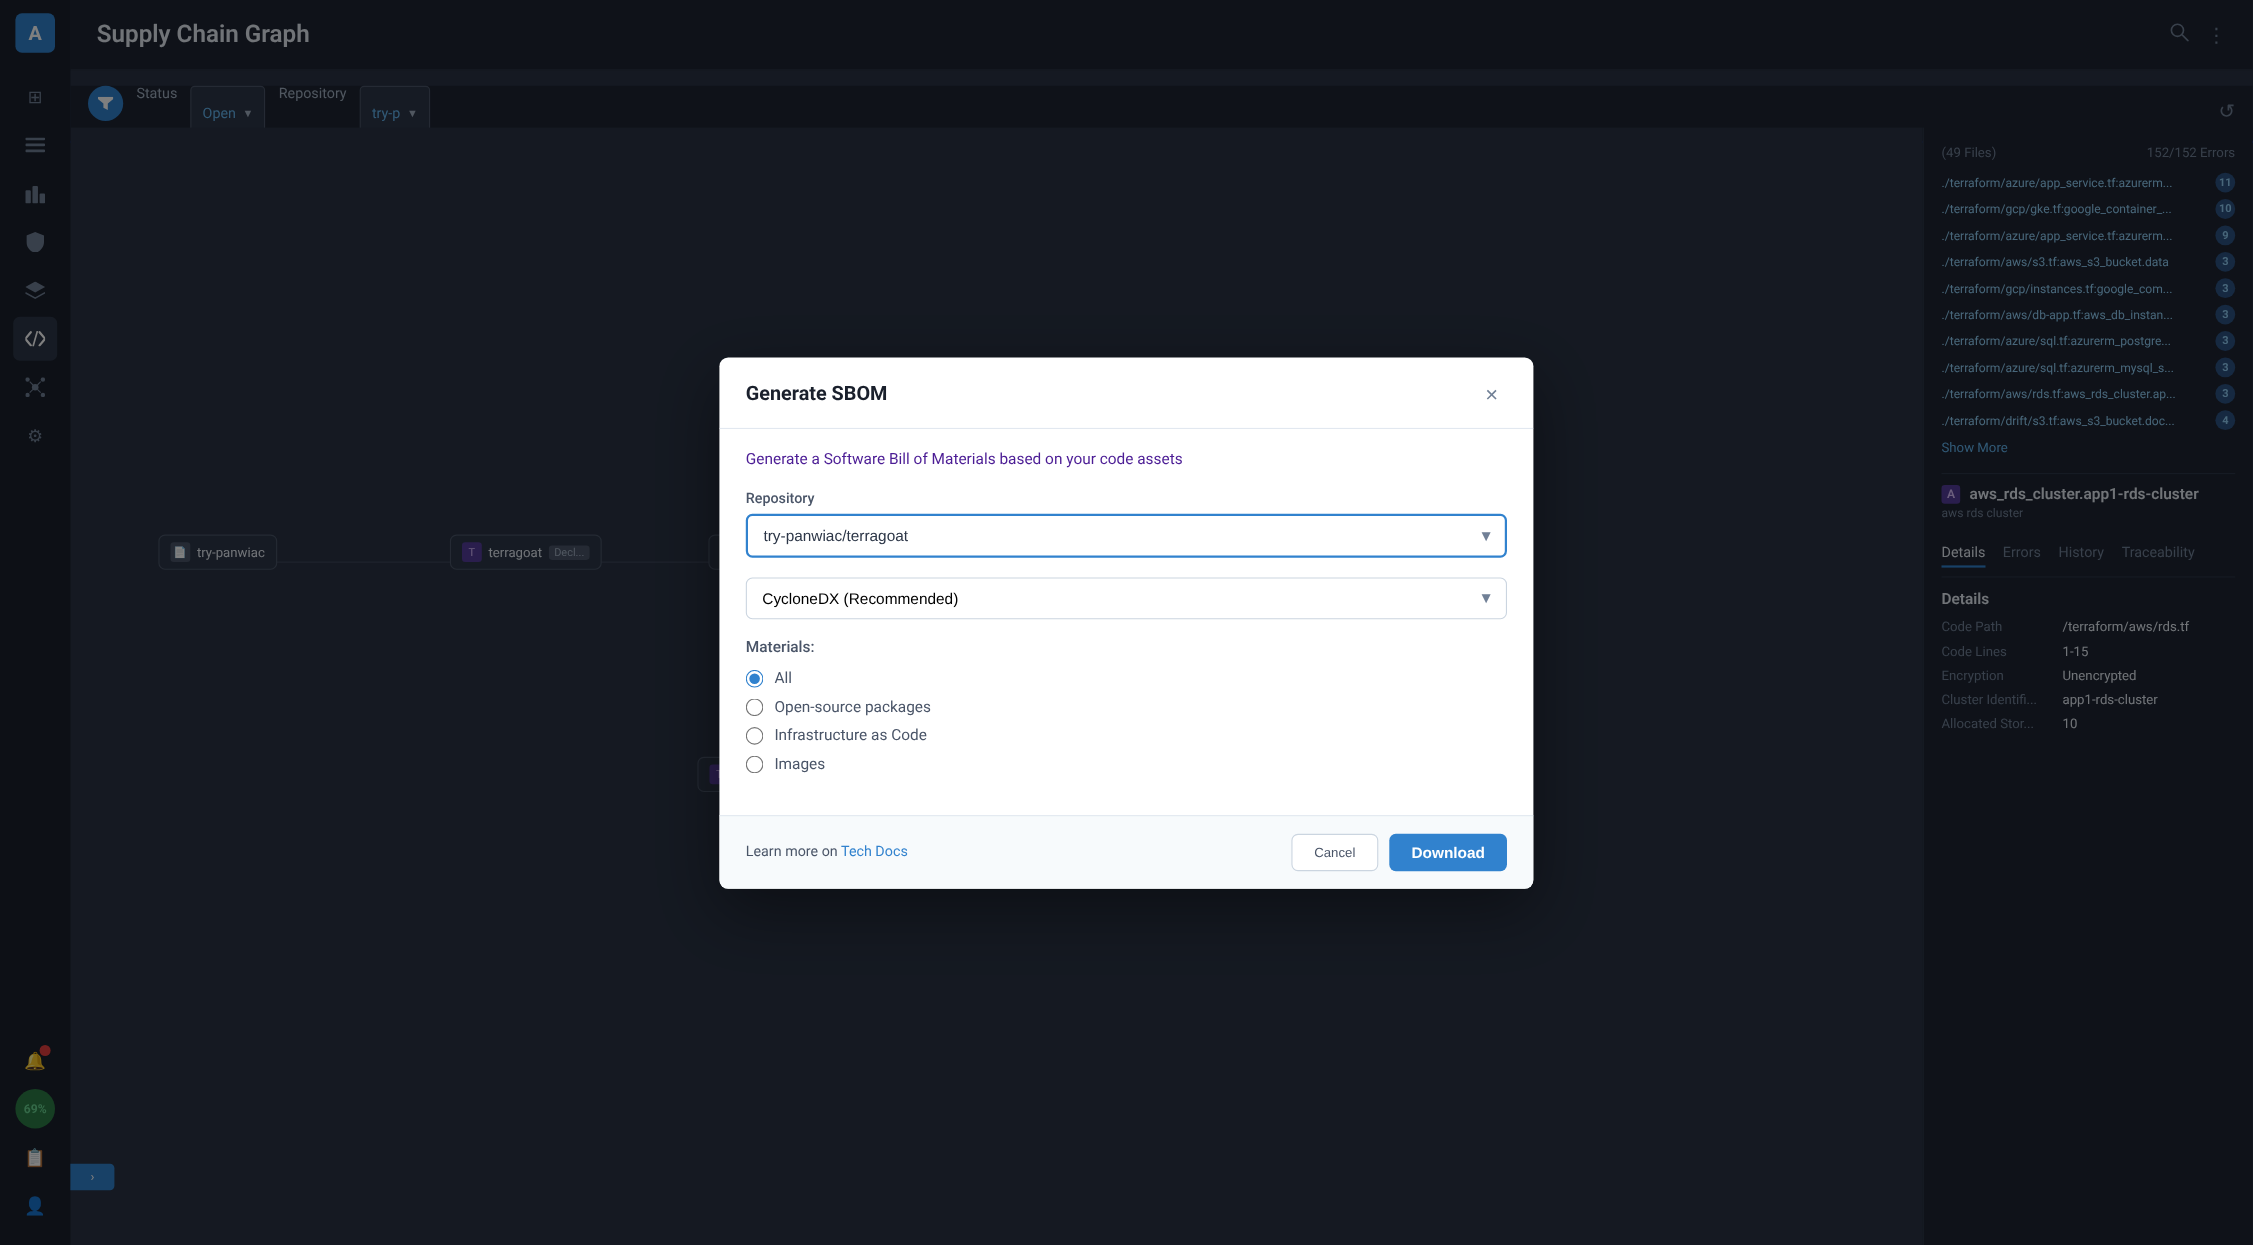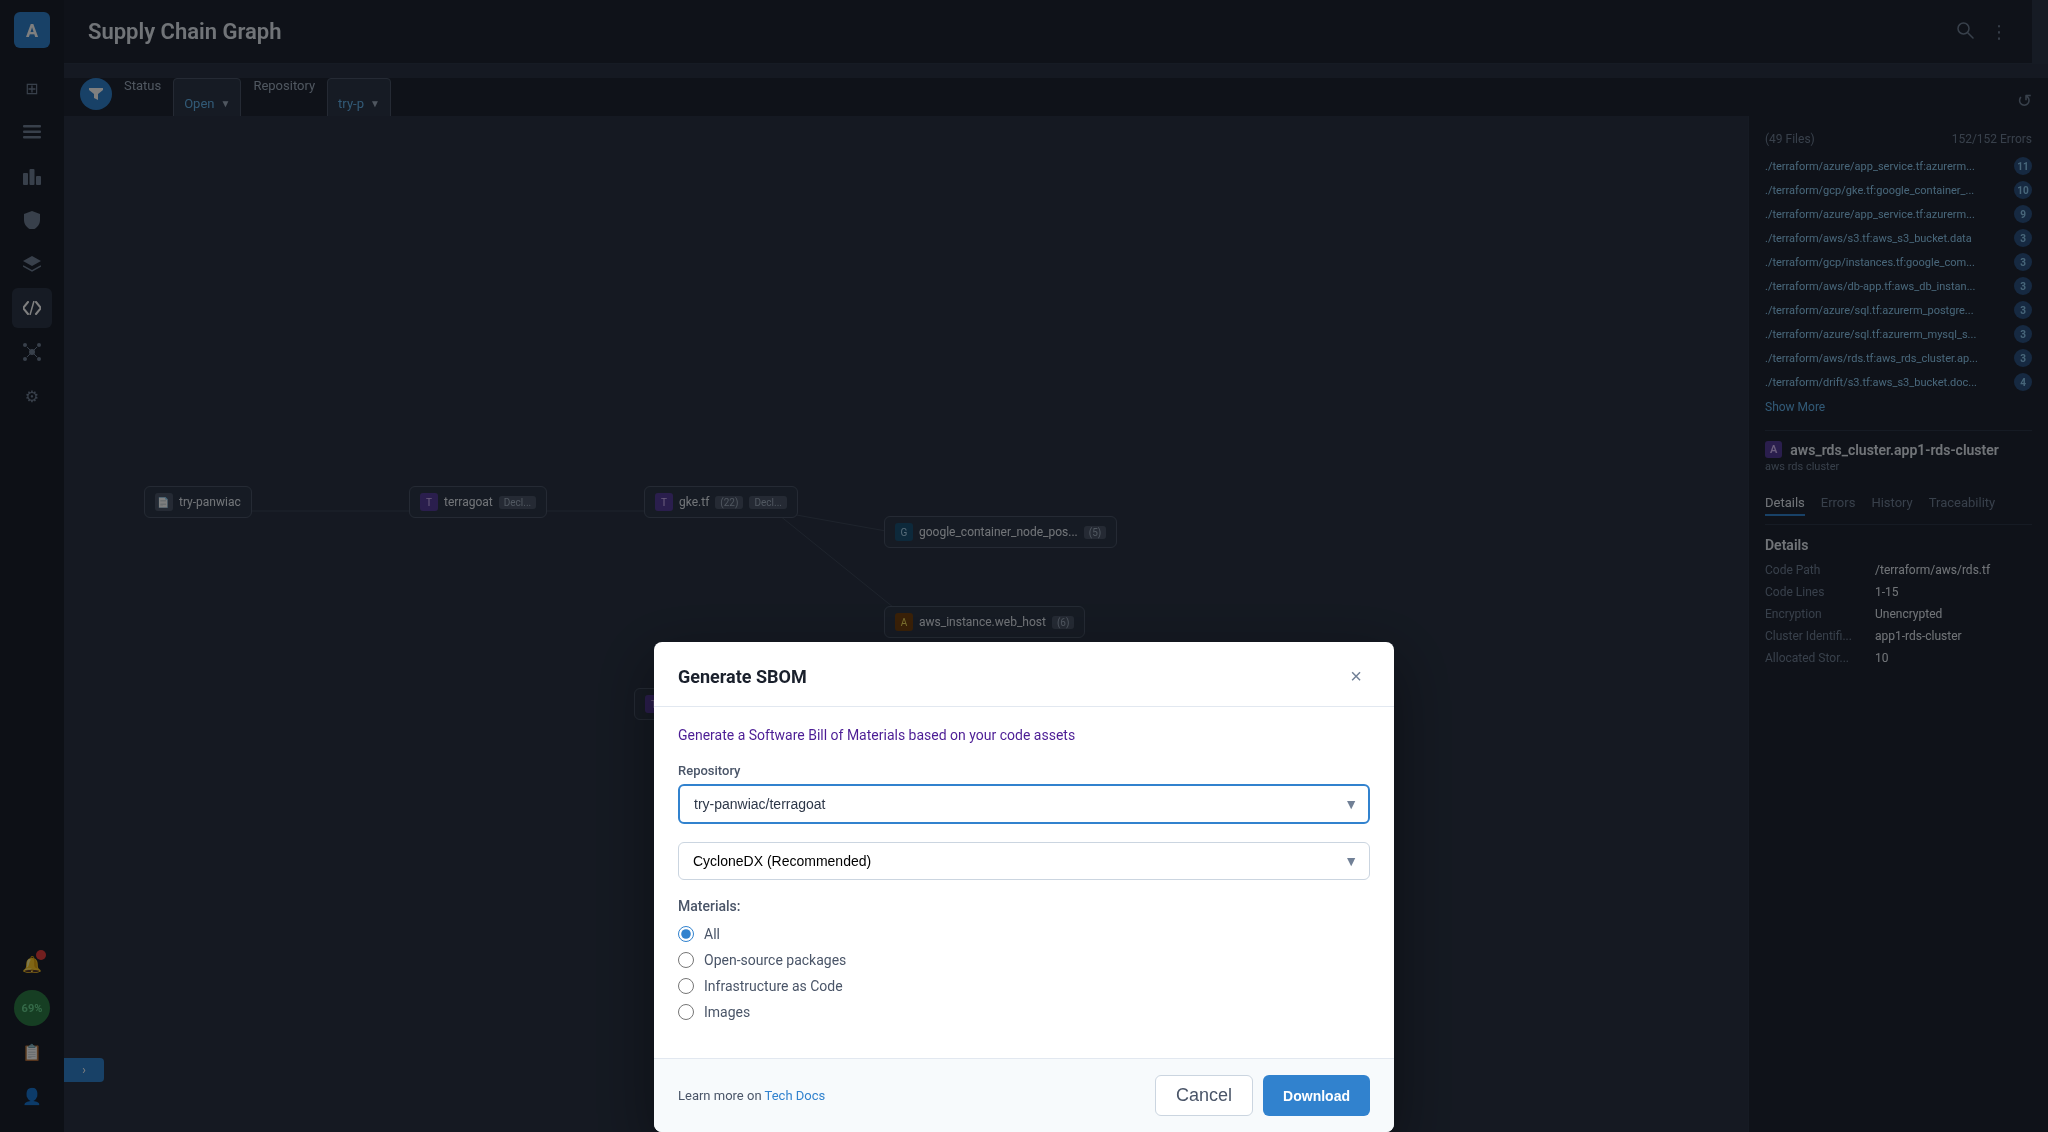--- a/index.html
+++ b/index.html
@@ -80,21 +80,21 @@
       display: flex; align-items: center; justify-content: center;
       color: white;
       font-size: 12px;
       cursor: pointer;
     }
 
     
     .topbar {
       position: absolute;
       left: 64px; top: 0;
-      right: 16px; height: 64px;
+      right: 0; height: 64px;
       background: #1e2533;
       display: flex;
       align-items: center;
       padding: 0 24px;
       border-bottom: 1px solid #2d3748;
       z-index: 5;
     }
     .topbar-title {
       color: #e2e8f0;
       font-size: 22px;
@@ -317,21 +317,21 @@
       pointer-events: none;
     }
 
     
     .overlay {
       position: fixed;
       top: 0; left: 0; right: 0; bottom: 0;
       background: rgba(0,0,0,0.5);
       z-index: 100;
       display: flex;
-      align-items: flex-end;
+      align-items: center;
       justify-content: center;
     }
 
     
     .modal {
       background: white;
       border-radius: 8px;
       width: 740px;
       box-shadow: 0 20px 60px rgba(0,0,0,0.4);
       overflow: hidden;
@@ -440,21 +440,21 @@
     }
     .footer-actions {
       display: flex;
       gap: 10px;
     }
     .btn-cancel {
       background: white;
       border: 1px solid #cbd5e0;
       border-radius: 6px;
       padding: 9px 20px;
-      font-size: 18px;
+      font-size: 12px;
       color: #4a5568;
       cursor: pointer;
     }
     .btn-download {
       background: #3182ce;
       border: none;
       border-radius: 6px;
       padding: 9px 20px;
       font-size: 14px;
       color: white;

